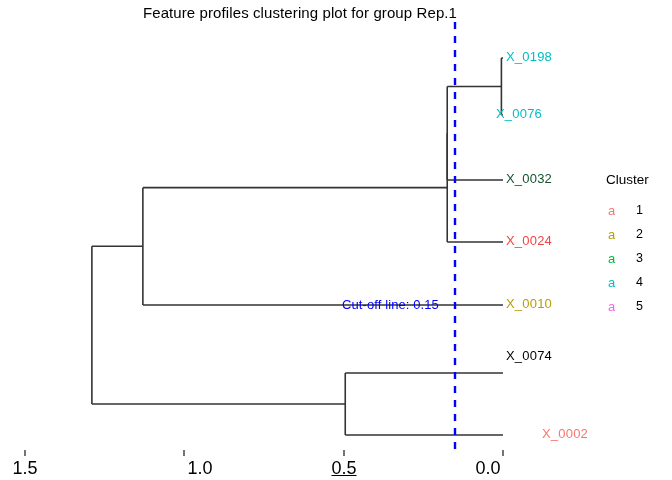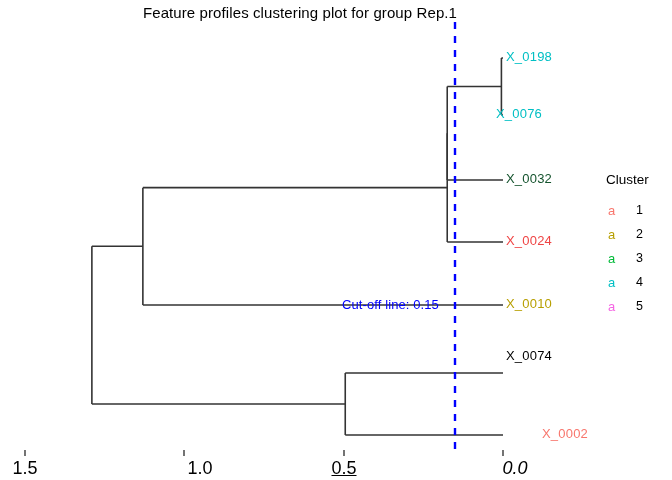--- a/index.html
+++ b/index.html
@@ -125,21 +125,21 @@
       <div class="leaf-label" style="left: 506px; top: 233px; color: #ef4444;">X_0024</div>
       <div class="leaf-label" style="left: 506px; top: 296px; color: rgb(183, 159, 0);">X_0010</div>
       <div class="leaf-label" style="left: 506px; top: 348px; color: #000000;">X_0074</div>
       <div class="leaf-label" style="left: 506px; top: 426px; color: rgb(248, 118, 109); margin-left: 36px;">X_0002</div>
     </div>
 
   <div id="tick-labels">
       <div class="tick-label" style="left: 25px; top: 458px;">1.5</div>
       <div class="tick-label" style="left: 200px; top: 458px;">1.0</div>
       <div class="tick-label" style="left: 344px; top: 458px; text-decoration: underline;">0.5</div>
-      <div class="tick-label" style="left: 515px; top: 458px; font-style: italic;">0.0</div>
+      <div class="tick-label" style="left: 488px; top: 458px;">0.0</div>
     </div>
 
   <div id="legend">
     <div id="legend-title">Cluster</div>
     <div id="legend-items">
         <div class="legend-row">
           <span class="legend-glyph" style="color: rgb(248, 118, 109);">a</span>
           <span class="legend-text">1</span>
         </div>
         <div class="legend-row">

